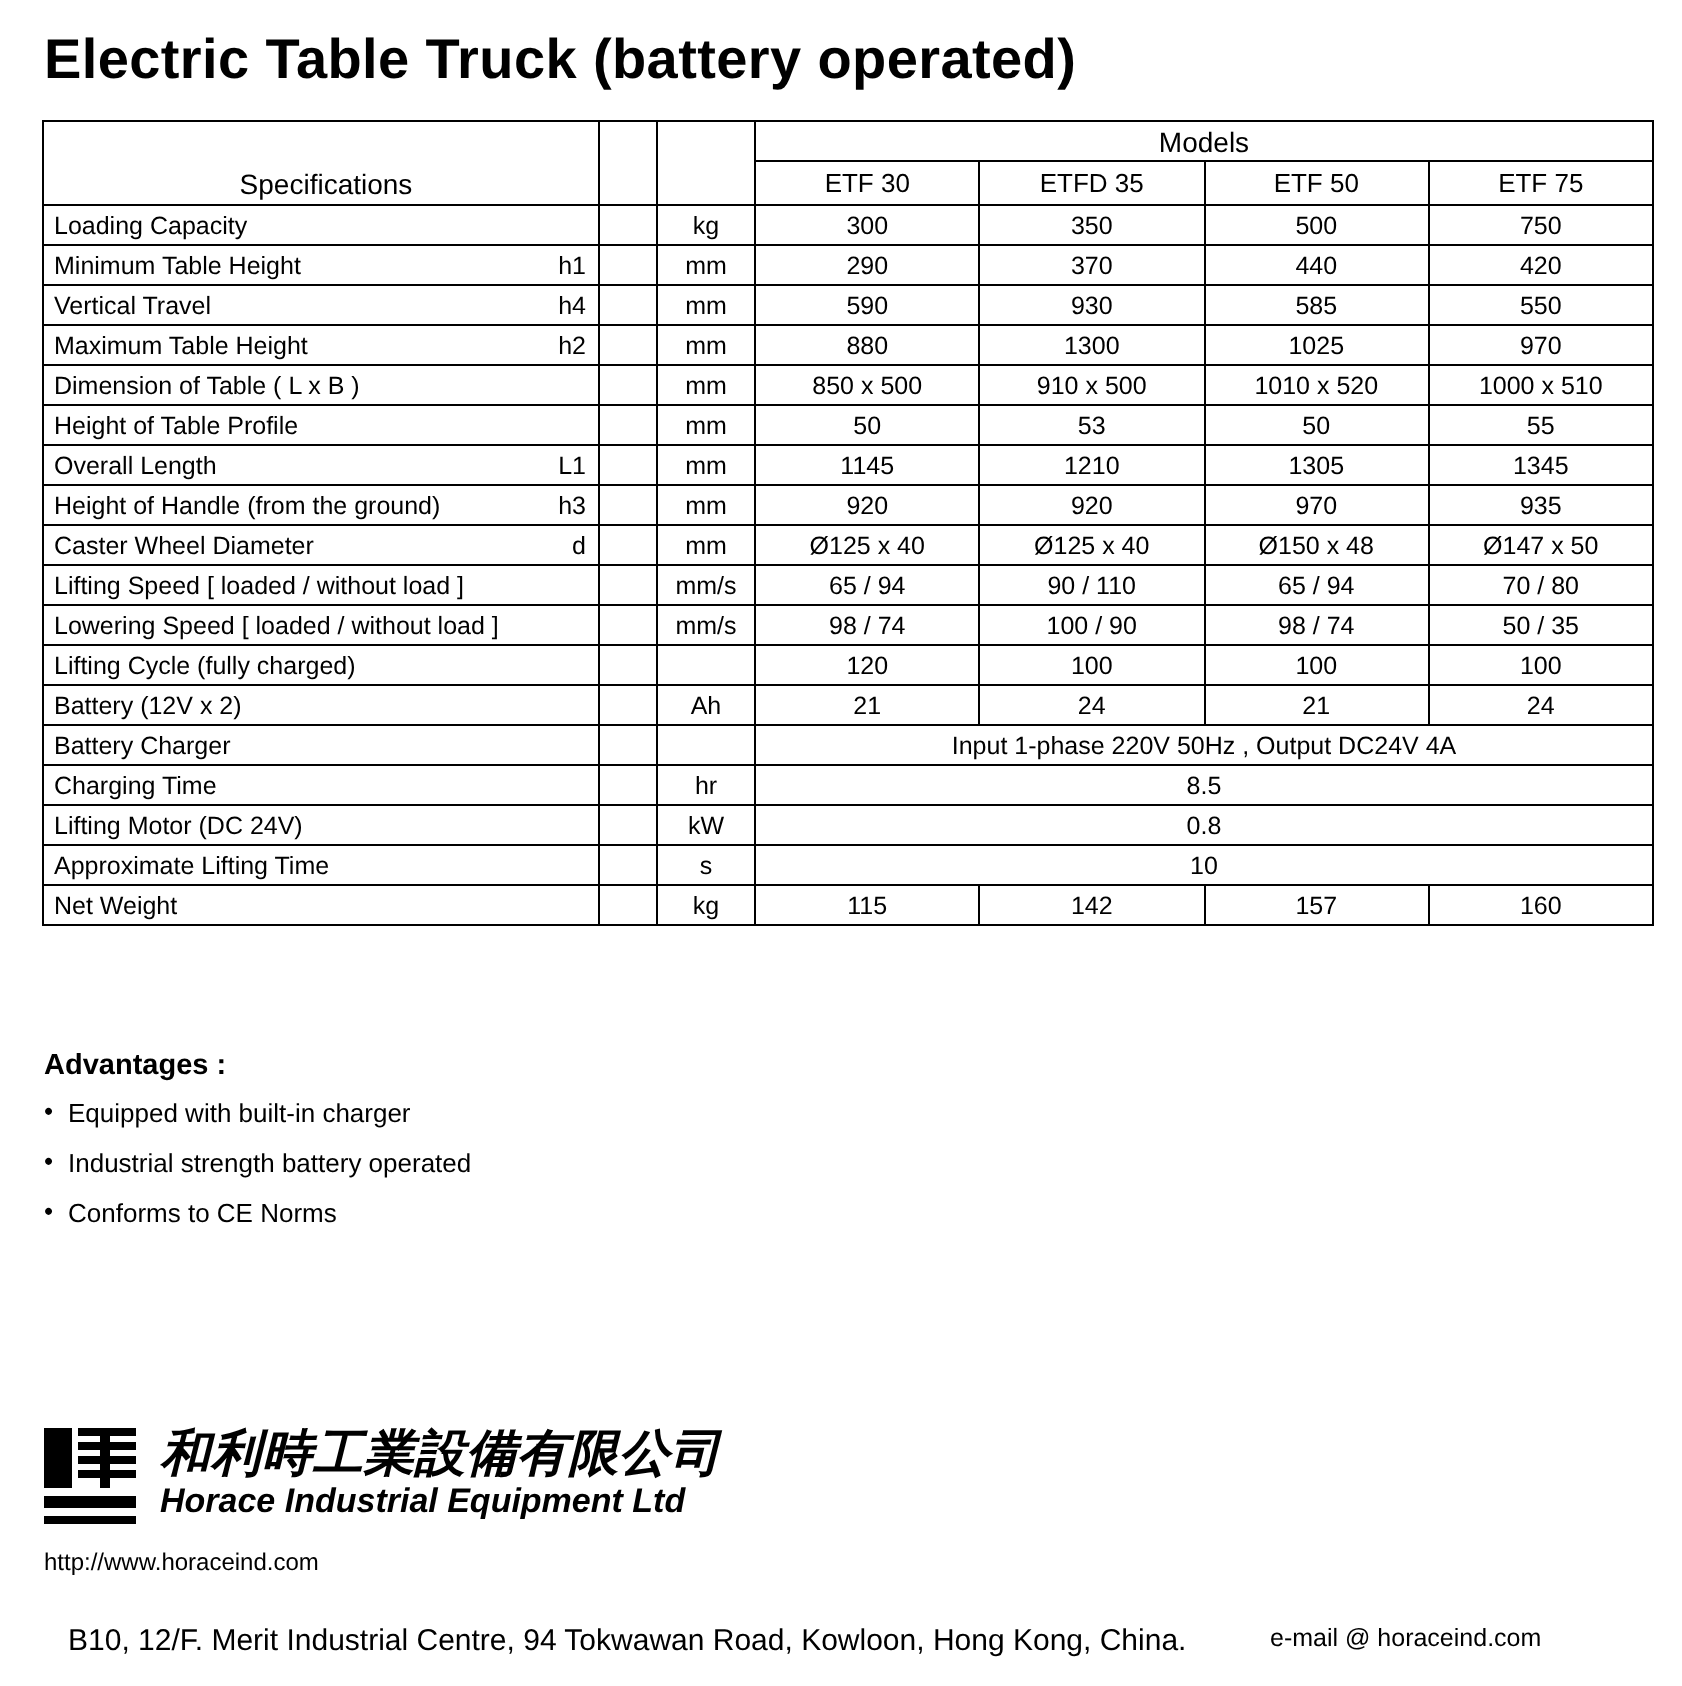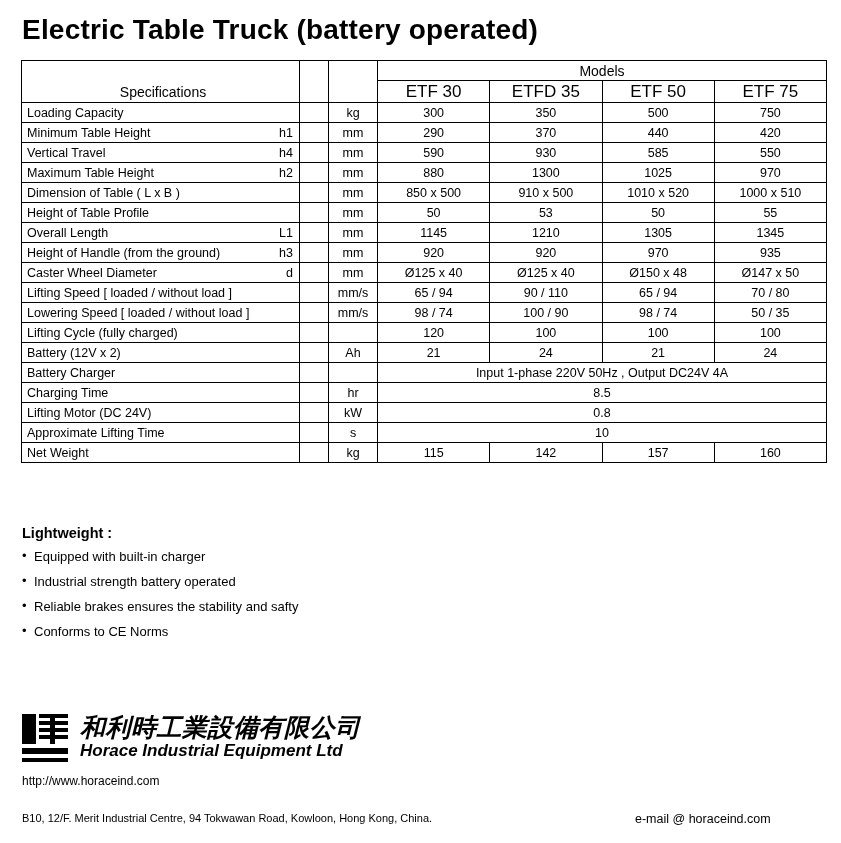--- a/index.html
+++ b/index.html
@@ -62,21 +62,21 @@
     padding-left: 5px !important;
     vertical-align: bottom !important;
     padding-bottom: 2px !important;
   }
   .hdr-models {
     font-size: 14px;
     font-weight: bold;
     text-align: center;
   }
   .hdr-model-name {
-    font-size: 17px;
+    font-size: 13px;
     font-weight: bold;
     text-align: center;
   }
   .row-h { height: 22px; }
 
   
   .advantages {
     margin: 62px 0 0 22px;
   }
   .adv-title {
@@ -156,22 +156,22 @@
     left: 625px;
     font-size: 12.5px;
   }
   .addr-row {
     position: relative;
     margin-top: 24px;
     height: 20px;
   }
   .addr {
     position: absolute;
-    left: 22px;
-    font-size: 11px;
+    left: 34px;
+    font-size: 15px;
   }
   .email {
     position: absolute;
     left: 635px;
     font-size: 12.5px;
   }
 </style>
 </head>
 <body>
 
@@ -448,25 +448,24 @@
         <td class="c-unit">kg</td>
         <td class="c-val">115</td>
         <td class="c-val">142</td>
         <td class="c-val">157</td>
         <td class="c-val">160</td>
       </tr>
     </tbody>
   </table>
 
   <div class="advantages">
-    <div class="adv-title">Lightweight :</div>
+    <div class="adv-title">Advantages :</div>
     <ul class="adv-list">
       <li>Equipped with built-in charger</li>
       <li>Industrial strength battery operated</li>
-      <li>Reliable brakes ensures the stability and safty</li>
       <li>Conforms to CE Norms</li>
     </ul>
   </div>
 
   <div class="footer">
     <div class="brandrow">
       <svg class="logo" viewBox="0 0 46 54">
         <rect x="0" y="0" width="14" height="30" fill="#000"></rect>
         <rect x="17" y="0" width="29" height="4" fill="#000"></rect>
         <rect x="17" y="7" width="29" height="4" fill="#000"></rect>

